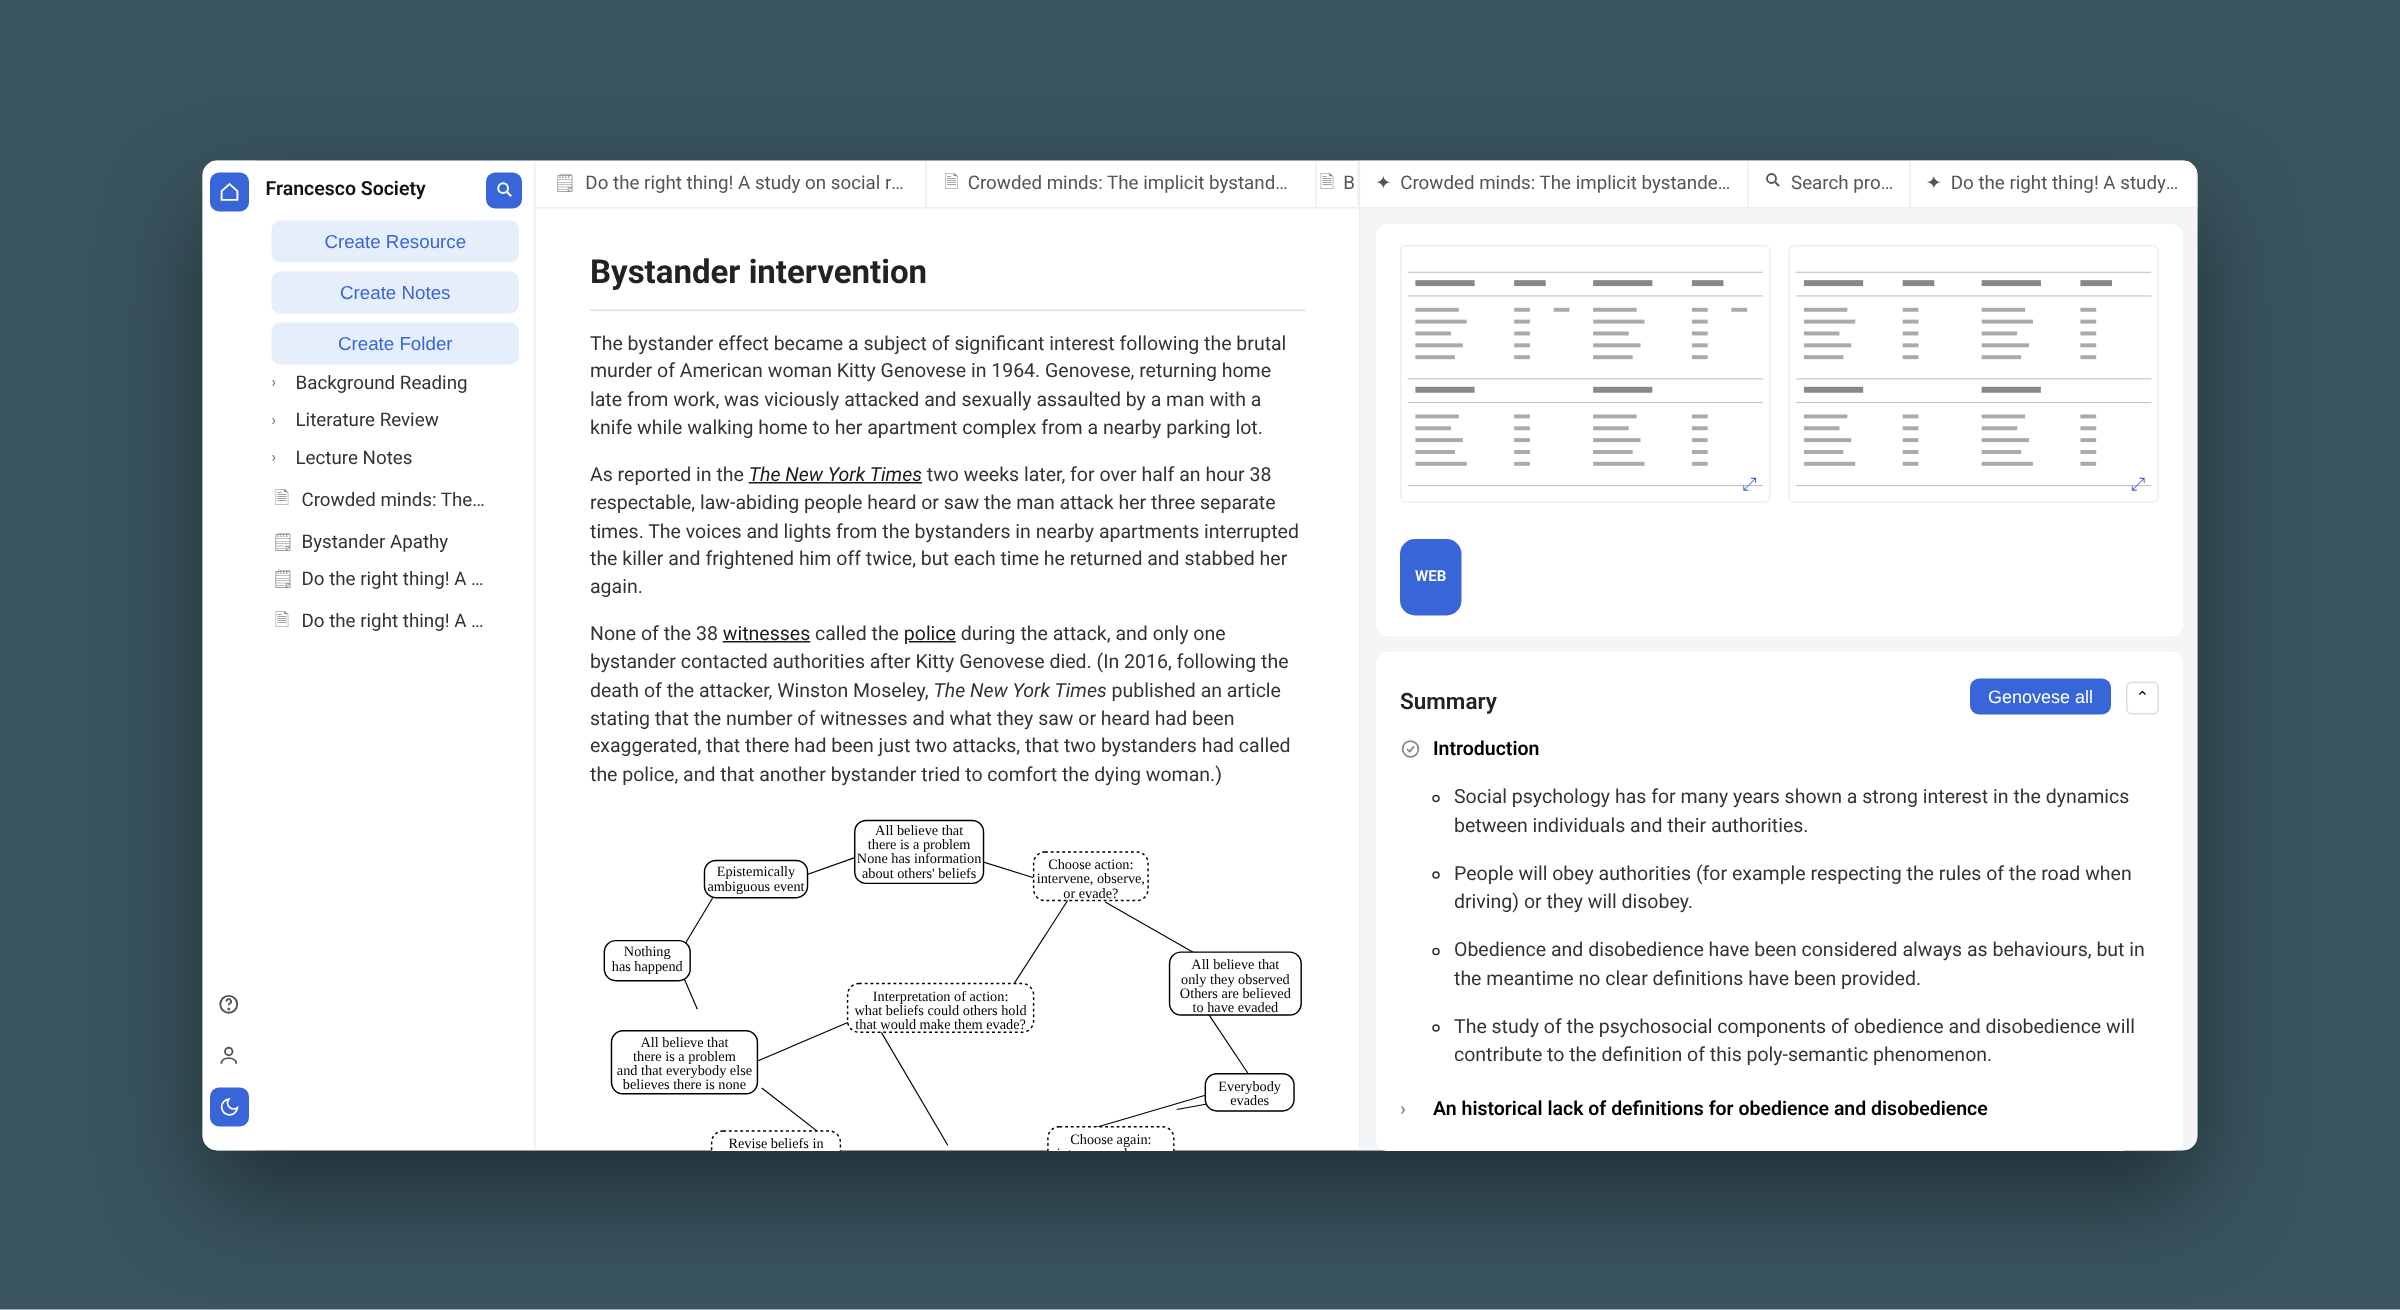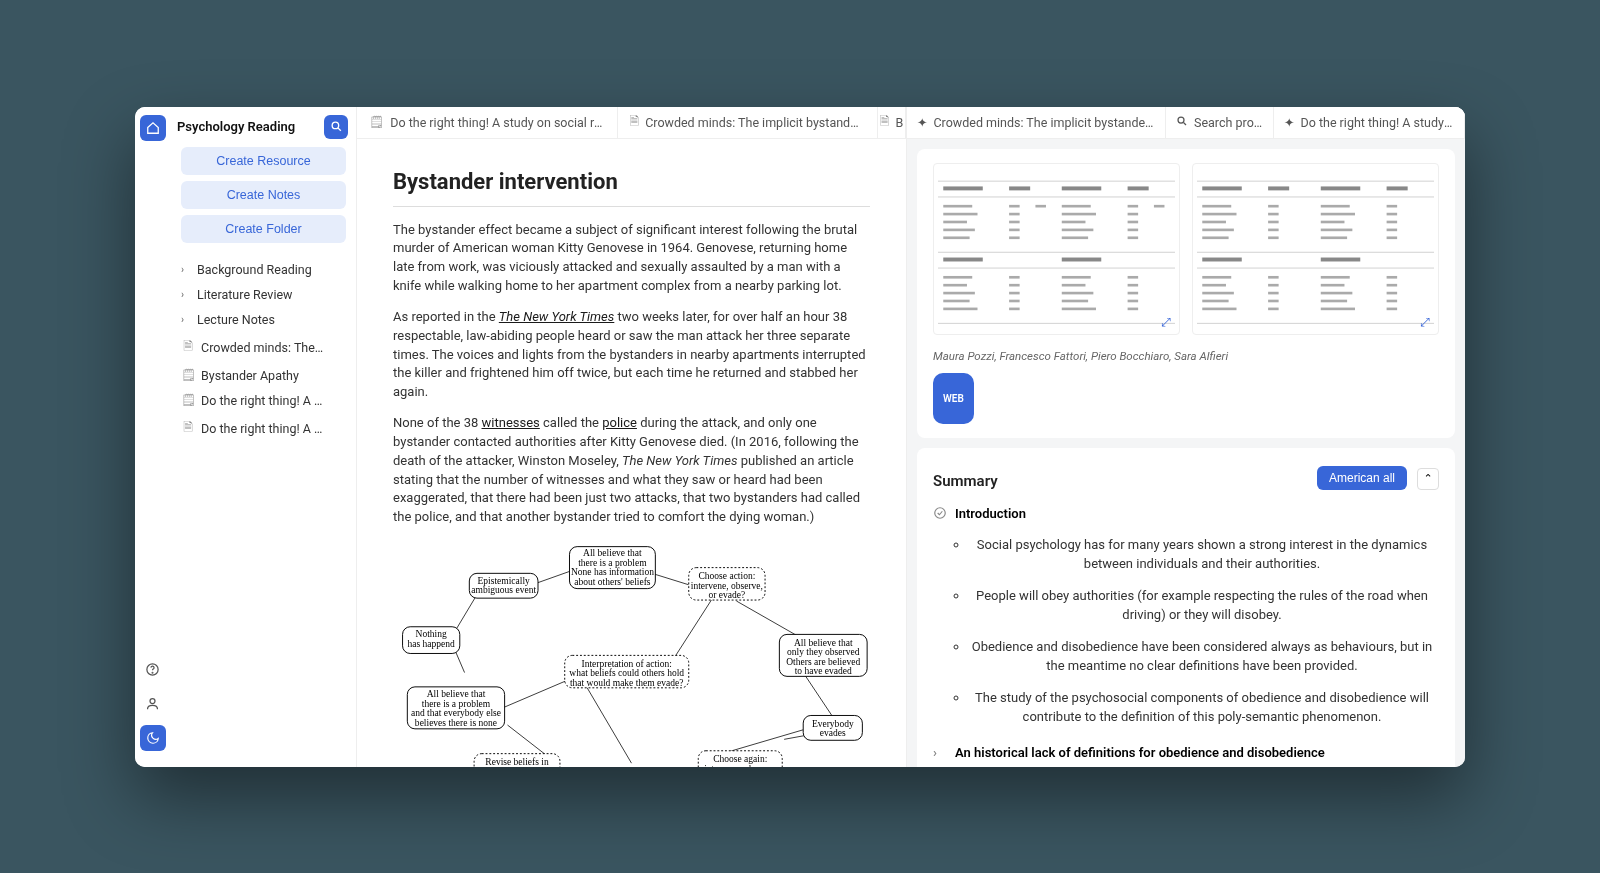--- a/index.html
+++ b/index.html
@@ -72,21 +72,21 @@
     .search-btn {
       width:24px;height:24px;
       background:#3866d8;
       border-radius:6px;
       display:flex;align-items:center;justify-content:center;
       color:#fff;
     }
     .create-group {
       padding: 0 10px;
       display:flex;flex-direction:column;gap:6px;
-      margin-bottom: 14px;
+      margin-bottom: 0;
     }
     .create-btn {
       background:#e6edfb;
       color:#3866d8;
       border:none;
       border-radius:6px;
       height:28px;
       font-size:12.5px;
       font-weight:500;
       cursor:pointer;
@@ -265,21 +265,21 @@
       font-size:13px;
       font-weight:600;
     }
     .section-row .ico { color:#888; width:14px; flex-shrink:0; }
     .bullets {
       margin:6px 0 12px 36px;
       font-size:13px;
       line-height:1.5;
       color:#333;
     }
-    .bullets li { list-style: circle; margin-bottom:12px; padding-right:4px;text-align:center; }
+    .bullets li { list-style: circle; margin-bottom:12px; padding-right:4px; }
     svg.mini-table line { stroke:#bbb; stroke-width:0.5; }
   </style>
 </head>
 <body>
 
 <div class="app-window">
 
   <div class="rail">
     <div class="home">
       <svg width="14" height="14" viewBox="0 0 24 24" fill="none" stroke="currentColor" stroke-width="2.2">
@@ -302,21 +302,21 @@
     </div>
     <div class="rail-icon theme">
       <svg width="14" height="14" viewBox="0 0 24 24" fill="none" stroke="currentColor" stroke-width="2">
           <path d="M21 12.8A9 9 0 1 1 11.2 3a7 7 0 0 0 9.8 9.8z"></path>
         </svg>
     </div>
   </div>
 
   <div class="sidebar">
     <div class="sidebar-header">
-      <div class="sidebar-title">Psychology Reading</div>
+      <div class="sidebar-title">Francesco Society</div>
       <div class="search-btn">
         <svg width="13" height="13" viewBox="0 0 24 24" fill="none" stroke="currentColor" stroke-width="2.5">
             <circle cx="10" cy="10" r="6"></circle>
             <path d="M20 20l-5-5"></path>
           </svg>
       </div>
     </div>
     <div class="create-group">
       <button class="create-btn">Create Resource</button>
       <button class="create-btn">Create Notes</button>
@@ -615,28 +615,27 @@
                     <rect x="144" y="100" width="8" height="2"></rect>
                   <rect x="4" y="106" width="26" height="2"></rect>
                     <rect x="54" y="106" width="8" height="2"></rect>
                     <rect x="94" y="106" width="26" height="2"></rect>
                     <rect x="144" y="106" width="8" height="2"></rect>
                 </g>
               </svg>
               <span class="ptable-expand">⤢</span>
             </div>
           </div>
-          <div class="doc-authors">Maura Pozzi, Francesco Fattori, Piero Bocchiaro, Sara Alfieri</div>
           <span class="badge">WEB</span>
         </div>
 
         <div class="card">
           <div class="summary-header">
             <div class="summary-title">Summary</div>
-            <button class="compute-btn">American all</button>
+            <button class="compute-btn">Genovese all</button>
             <div class="collapse-icon">⌃</div>
           </div>
 
           <div class="section-row">
             <span class="ico">
               <svg width="14" height="14" viewBox="0 0 24 24" fill="none" stroke="currentColor" stroke-width="2">
                   <circle cx="12" cy="12" r="9"></circle>
                   <path d="M8 12l3 3 5-6"></path>
                 </svg>
             </span>

